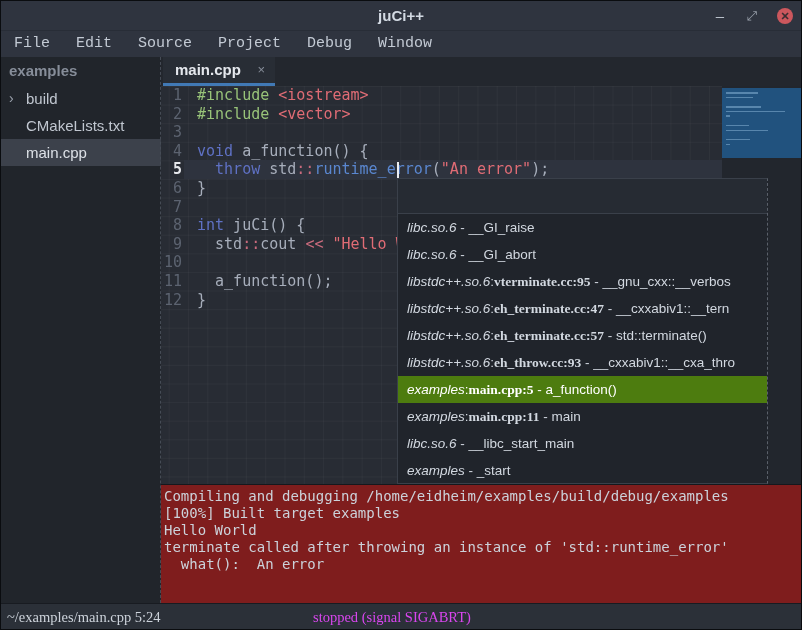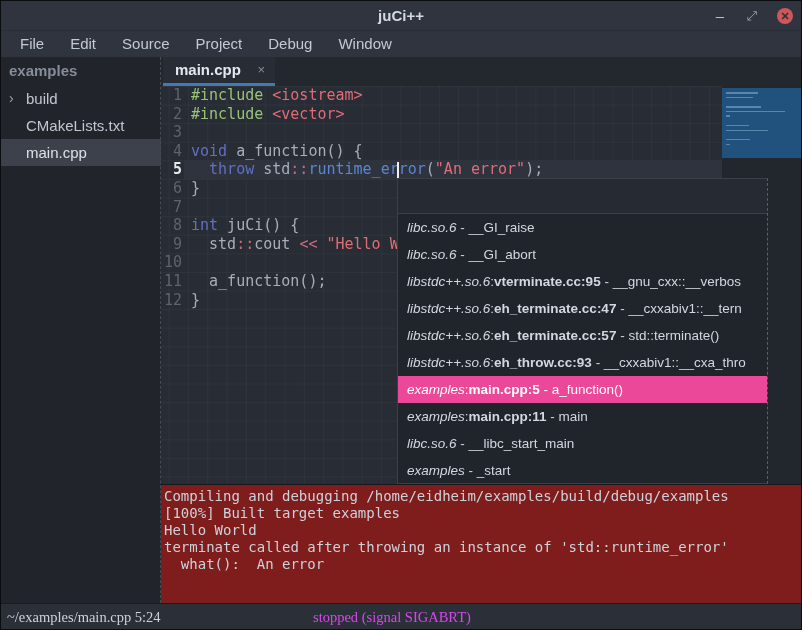--- a/index.html
+++ b/index.html
@@ -10,21 +10,21 @@
             border-bottom:1px solid #282d37;box-sizing:border-box;}
   .title{position:absolute;left:0;right:0;top:0;line-height:29px;text-align:center;
          color:#d3dae3;font-size:15px;font-weight:bold;}
   .win-controls{position:absolute;right:8px;top:0;height:30px;display:flex;align-items:center;gap:18px;}
   .wc-min{color:#b9c0ca;font-size:15px;line-height:10px;width:14px;text-align:center;}
   .wc-max{color:#9aa1ac;font-size:13px;width:14px;text-align:center;}
   .wc-close{width:16px;height:16px;border-radius:50%;background:#cc575d;color:#3b2d31;
             font-size:11px;line-height:16px;text-align:center;font-weight:bold;}
   
   .menubar{position:absolute;left:0;top:30px;width:100%;height:26px;background:#2f343f;
-           display:flex;align-items:center;padding-left:6px;box-sizing:border-box;}
+           display:flex;align-items:center;padding-left:0;box-sizing:border-box;font-family:Liberation Mono, monospace;}
   .menu-item{color:#c3cad4;font-size:15px;padding:0 13px;line-height:26px;}
   
   .sidebar{position:absolute;left:0;top:56px;width:160px;height:546px;background:#21252b;}
   .side-header{height:28px;line-height:28px;padding-left:8px;color:#868d99;font-weight:bold;font-size:15px;}
   .side-item{height:27px;line-height:27px;font-size:15px;color:#c1c7d0;position:relative;white-space:nowrap;}
   .side-item.selected{background:#3c414b;color:#dde1e7;}
   .side-exp{position:absolute;left:8px;width:14px;color:#9aa1ac;font-size:14px;}
   .side-label{position:absolute;left:25px;}
   .pane-divider-v{position:absolute;left:159px;top:56px;width:0;height:546px;
                   border-left:1px dashed #454b55;}
@@ -40,33 +40,33 @@
                            linear-gradient(to bottom,rgba(255,255,255,.03) 1px,transparent 1px);
           background-size:19.3px 18.6px;background-position:27px 0;}
   .map-column{position:absolute;left:721px;top:85px;width:81px;height:398px;background:#22262d;}
   .minimap{position:absolute;left:721px;top:87px;width:79px;height:70px;background:#21527e;padding:4px 0 0 4px;box-sizing:border-box;}
   .mm-line{height:1.5px;margin-bottom:3.2px;background:#86b0d4;opacity:.55;}
   .cur-line{position:absolute;left:23px;top:74.4px;width:538px;height:18.6px;background:#2e333e;}
   .code-rows{position:relative;}
   .crow{display:flex;height:18.6px;font-family:"DejaVu Sans Mono",monospace;font-size:15px;line-height:18.6px;white-space:pre;}
   .ln{width:21px;text-align:right;padding-right:6px;color:#5c6370;flex:none;}
   .crow.current .ln{color:#e6e8ec;font-weight:bold;}
-  .ctext{margin-left:3px;}
+  .ctext{margin-left:9px;}
   .pl{color:#a7aebb}.kw{color:#5f71c4}.str{color:#e06c75}.pp{color:#98c379}
   .op{color:#ca6b7d}.ty{color:#5a87d0;font-weight:normal}
   .cursor{position:absolute;left:396px;top:161px;width:2px;height:16px;background:#eceef2;z-index:3;}
   
   .popup{position:absolute;left:396px;top:177px;width:371px;height:306px;z-index:5;
          background:#20242b;border:1px solid #3a404a;border-right:1px dashed #5a606a;box-sizing:border-box;}
   .popup-header{height:34px;background:#262b33;border-bottom:1px solid #3a404a;}
   .prow{height:27px;line-height:27px;padding-left:9px;font-size:13.5px;color:#d2d8e0;
         white-space:nowrap;overflow:hidden;}
   .prow i{font-style:italic;}
-  .prow b{font-weight:bold;}
-  .prow.selected{background:#ec4899;color:#fff;}
+  .prow b{font-weight:bold;font-family:Liberation Serif, serif;}
+  .prow.selected{background:#4d7c0f;color:#fff;}
   
   .terminal{position:absolute;left:160px;top:483px;width:642px;height:119px;background:#7f1d1d;
             border-top:1px solid #15181d;box-sizing:border-box;padding:3px 0 0 3px;}
   .trow{font-family:"DejaVu Sans Mono",monospace;font-size:14px;line-height:17px;color:#ccd2da;white-space:pre;}
   
   .statusbar{position:absolute;left:0;top:602px;width:100%;height:28px;background:#2b3038;
              border-top:1px solid #181b21;box-sizing:border-box;font-family:Liberation Serif, serif;}
   .sb-loc{position:absolute;left:6px;line-height:27px;color:#cdd3db;font-size:14.5px;}
   .sb-status{position:absolute;left:312px;line-height:27px;color:#d946ef;font-size:14.5px;}
 </style>

